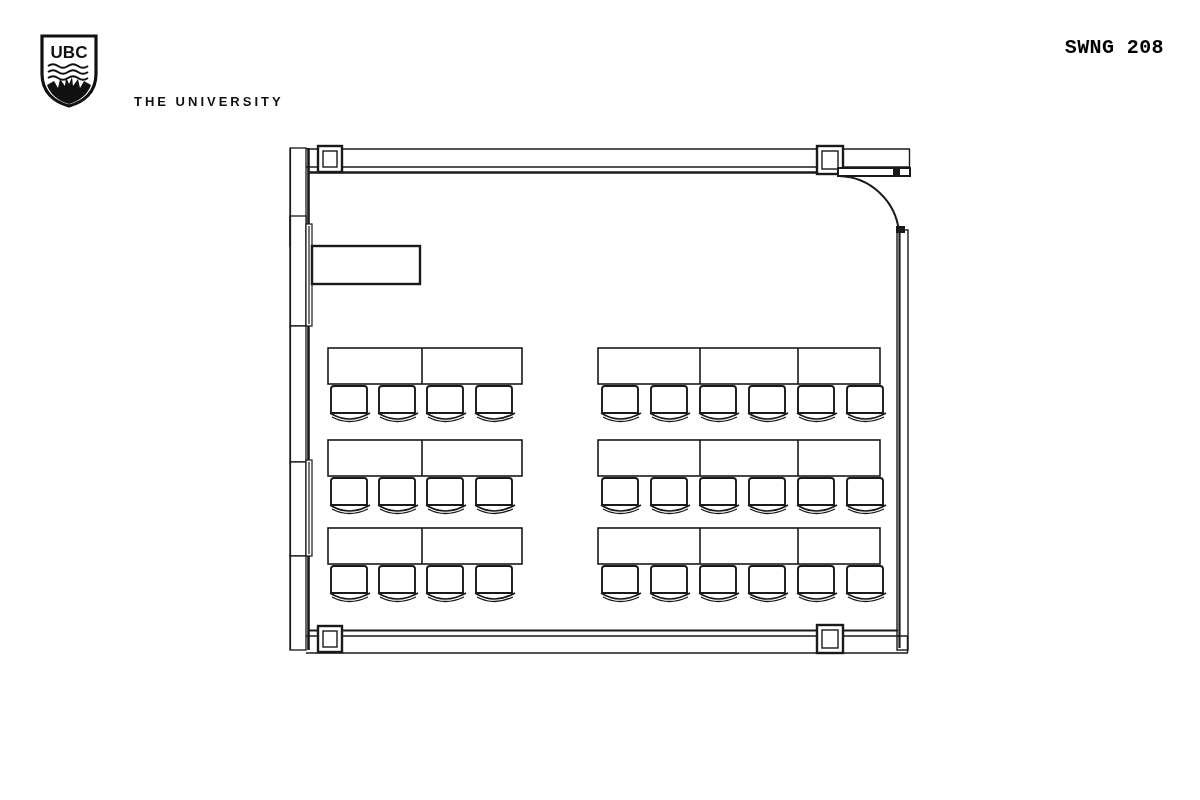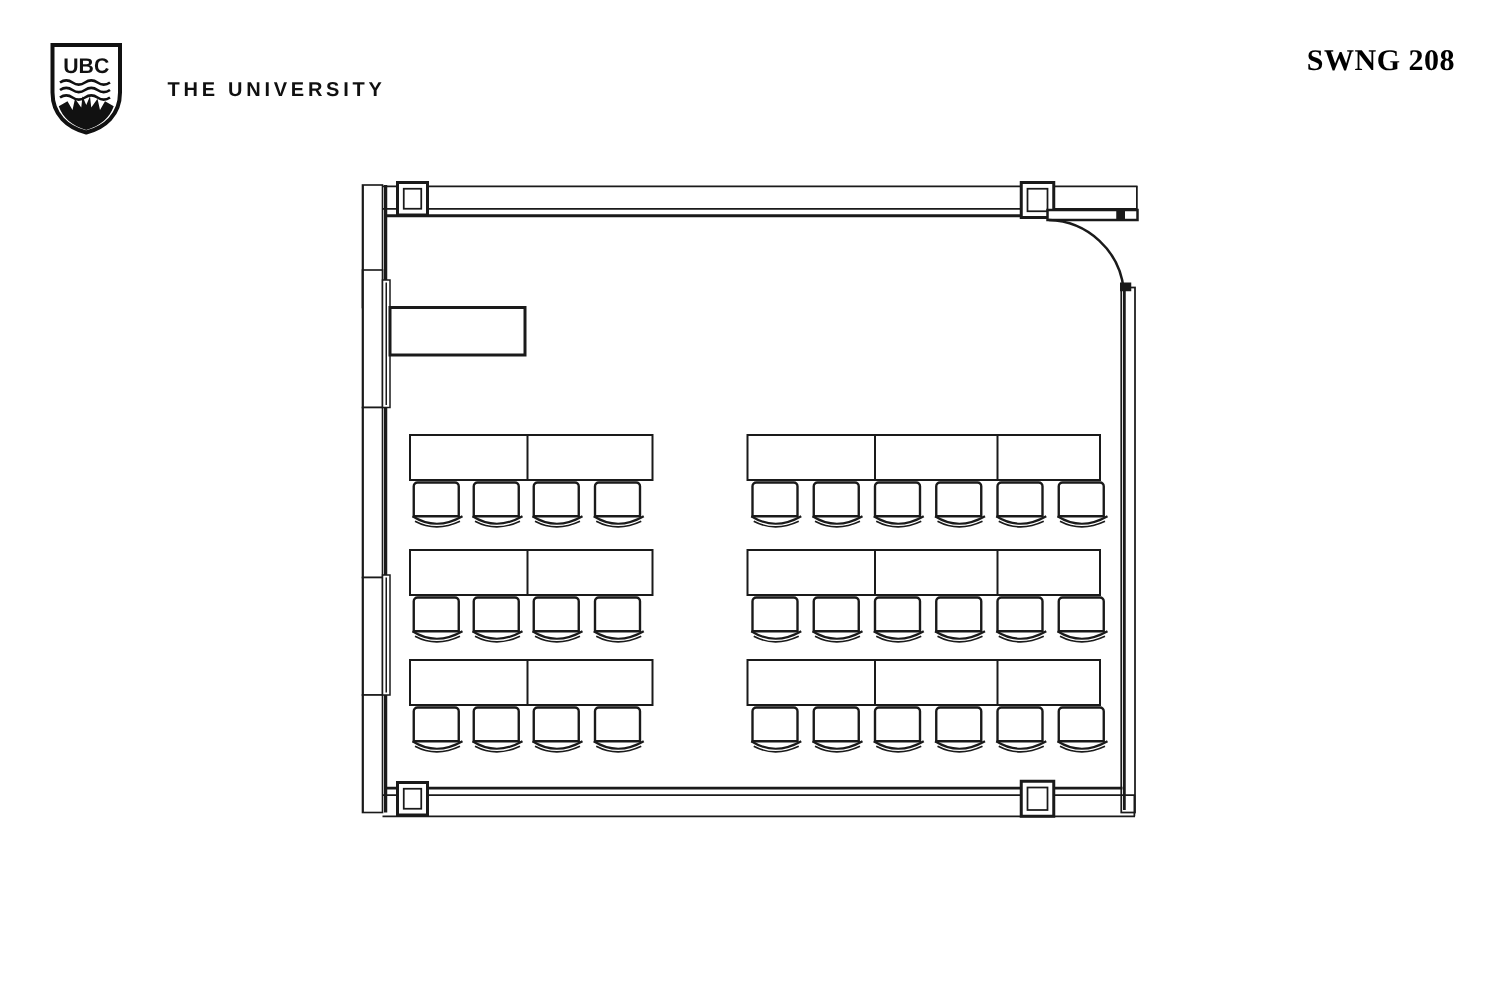--- a/index.html
+++ b/index.html
@@ -21,49 +21,49 @@
     position: absolute;
     left: 0; top: 0;
     width: 1200px;
     height: 120px;
   }
   #brand {
     position: absolute;
     left: 40px;
     top: 34px;
     display: flex;
-    align-items: center;
+    align-items: flex-end;
   }
   #shield {
     width: 58px;
     height: 74px;
     flex: none;
   }
   #wordmark {
     margin-left: 36px;
     margin-top: 4px;
     line-height: 1;
   }
   .wordmark-line {
     font-family: "Liberation Sans", sans-serif;
-    font-size: 16px;
+    font-size: 13px;
     font-weight: bold;
     letter-spacing: 3.0px;
     color: #101010;
     white-space: nowrap;
   }
   .wordmark-line + .wordmark-line {
     margin-top: 14px;
   }
   #room-title {
     position: absolute;
     right: 36px;
     top: 36px;
-    font-family: Liberation Serif, serif;
-    font-size: 24px;
+    font-family: Liberation Mono, monospace;
+    font-size: 20px;
     font-weight: bold;
     letter-spacing: 0.4px;
     color: #000000;
     white-space: nowrap;
   }
 
   
   #plan-wrap {
     position: absolute;
     left: 0;

